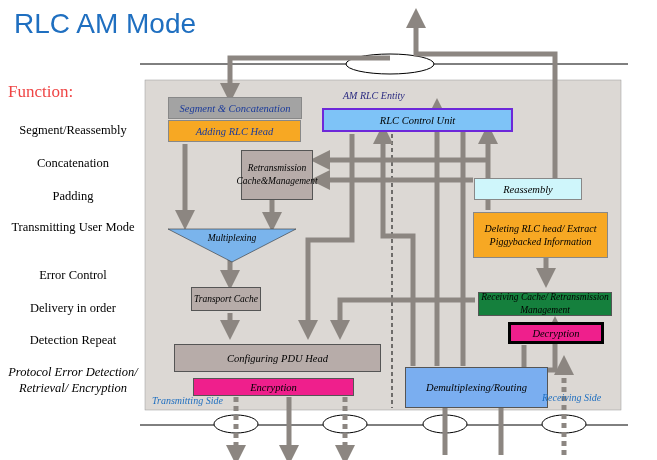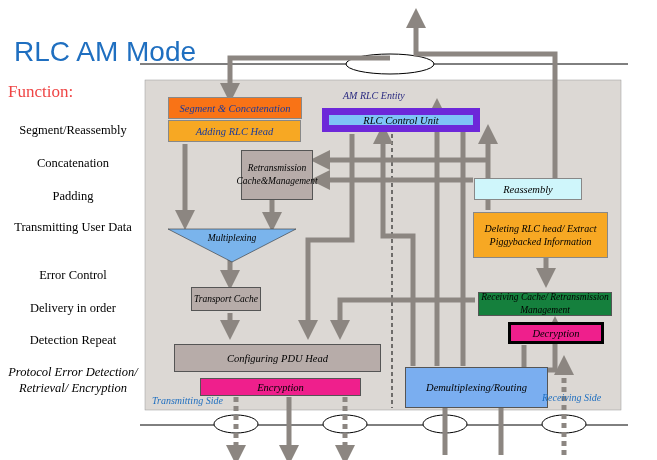--- a/index.html
+++ b/index.html
@@ -1,33 +1,33 @@
 <!DOCTYPE html>
 <html><head>
 <meta charset="utf-8">
 <style>
   html, body { margin:0; padding:0; }
   body { width:657px; height:460px; background:#ffffff; position:relative; overflow:hidden; font-family:"Liberation Serif", serif; }
-  .title { position:absolute; left:14px; top:8px; font-family:"Liberation Sans", sans-serif; font-size:28px; color:#1f6fc0;margin-top:28px; }
+  .title { position:absolute; left:14px; top:8px; font-family:"Liberation Sans", sans-serif; font-size:28px; color:#1f6fc0; }
   .func-heading { position:absolute; left:8px; top:82px; font-size:17px; color:#ef4444; }
   .func-item { position:absolute; left:8px; font-size:12.5px; color:#000; line-height:16px; width:130px;text-align:center; }
   .func-item.italic { font-style:italic; }
   svg#diagram { position:absolute; left:0; top:0; }
   .box { position:absolute; display:flex; align-items:center; justify-content:center; text-align:center; font-style:italic; font-size:10.5px; color:#000; box-sizing:border-box; line-height:13px; }
   .lbl { position:absolute; font-style:italic; font-size:10px; }
 </style>
 </head>
 <body>
 
 <div class="title">RLC AM Mode</div>
 <div class="func-heading">Function:</div>
 <div class="func-item" style="top:122px">Segment/Reassembly</div>
 <div class="func-item" style="top:155px">Concatenation</div>
 <div class="func-item" style="top:188px">Padding</div>
-<div class="func-item" style="top:219px">Transmitting User Data</div>
+<div class="func-item" style="top:219px">Transmitting User Mode</div>
 <div class="func-item" style="top:267px">Error Control</div>
 <div class="func-item" style="top:300px">Delivery in order</div>
 <div class="func-item" style="top:332px">Detection Repeat</div>
 <div class="func-item italic" style="top:364px">Protocol Error Detection/ Retrieval/ Encryption</div>
 
 <svg id="diagram" width="657" height="460">
   <defs>
     <marker id="ah" markerWidth="4" markerHeight="4" refX="2" refY="2" orient="auto" markerUnits="strokeWidth">
       <path d="M0,0 L4,2 L0,4 z" fill="#8c8681"></path>
     </marker>
@@ -82,28 +82,28 @@
     <path d="M236,397 L236,455"></path>
     <path d="M345,397 L345,455"></path>
     <path d="M564,455 L564,365"></path>
   </g>
 
   <polygon points="168,229 296,229 232,262" fill="#7ab4ec" stroke="#333" stroke-width="0.6"></polygon>
 </svg>
 
 <div class="lbl" style="left:343px;top:90px;color:#2a2a80">AM RLC Entity</div>
 
-<div class="box" style="left:168px;top:97px;width:134px;height:22px;background:#f97316;border:1px solid #888;color:#1a3a9a">Segment &amp; Concatenation</div>
+<div class="box" style="left:168px;top:97px;width:134px;height:22px;background:#a3a3a3;border:1px solid #888;color:#1a3a9a">Segment &amp; Concatenation</div>
 <div class="box" style="left:168px;top:120px;width:133px;height:22px;background:#f7a823;border:1px solid #888;color:#1a3a9a">Adding RLC Head</div>
-<div class="box" style="left:322px;top:108px;width:158px;height:24px;background:#7ec3f7;border:7px solid #6d28d9">RLC Control Unit</div>
+<div class="box" style="left:322px;top:108px;width:191px;height:24px;background:#7ec3f7;border:2px solid #6d28d9">RLC Control Unit</div>
 <div class="box" style="left:241px;top:150px;width:72px;height:50px;background:#b7aca9;border:1px solid #555;font-size:9.5px">Retransmission Cache&amp;Management</div>
 <div class="box" style="left:184px;top:231px;width:96px;height:14px;font-size:9.5px">Multiplexing</div>
 <div class="box" style="left:191px;top:287px;width:70px;height:24px;background:#b7aca9;border:1px solid #555;font-size:9.5px">Transport Cache</div>
 <div class="box" style="left:174px;top:344px;width:207px;height:28px;background:#b7aca9;border:1px solid #555">Configuring PDU Head</div>
-<div class="box" style="left:200px;top:378px;width:161px;height:18px;background:#ef1f8c;border:1px solid #555">Encryption</div>
+<div class="box" style="left:193px;top:378px;width:161px;height:18px;background:#ef1f8c;border:1px solid #555">Encryption</div>
 <div class="lbl" style="left:152px;top:395px;color:#1f6fc0">Transmitting Side</div>
 
 <div class="box" style="left:474px;top:178px;width:108px;height:22px;background:#cff6fb;border:1px solid #888">Reassembly</div>
 <div class="box" style="left:473px;top:212px;width:135px;height:46px;background:#f7a823;border:1px solid #888;font-size:10px">Deleting RLC head/ Extract Piggybacked Information</div>
 <div class="box" style="left:478px;top:292px;width:134px;height:24px;background:#15803d;border:1px solid #555;font-size:9.5px">Receiving Cache/ Retransmission Management</div>
 <div class="box" style="left:508px;top:322px;width:96px;height:22px;background:#ef1f8c;border:3px solid #000000">Decryption</div>
 <div class="box" style="left:405px;top:367px;width:143px;height:41px;background:#7aaef0;border:1px solid #555">Demultiplexing/Routing</div>
 <div class="lbl" style="left:542px;top:392px;color:#1f6fc0">Receiving Side</div>
 
 </body></html>

